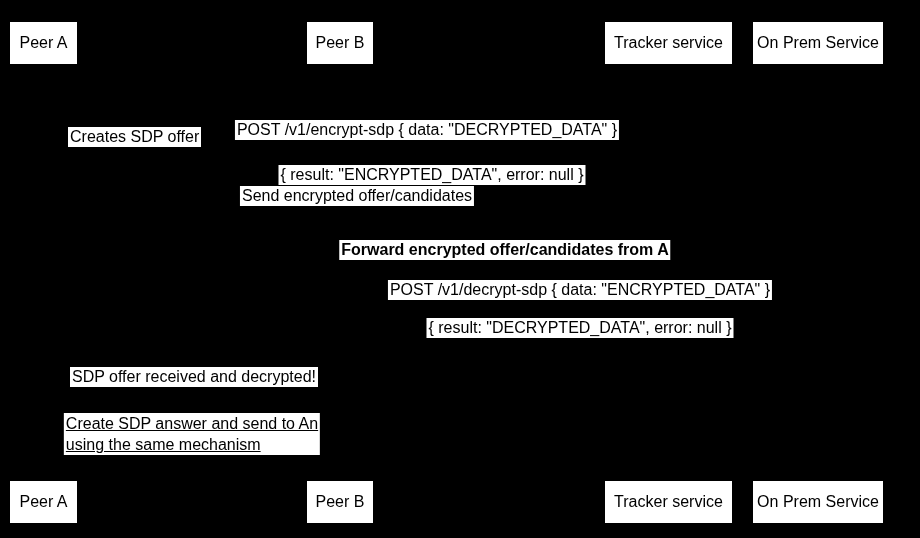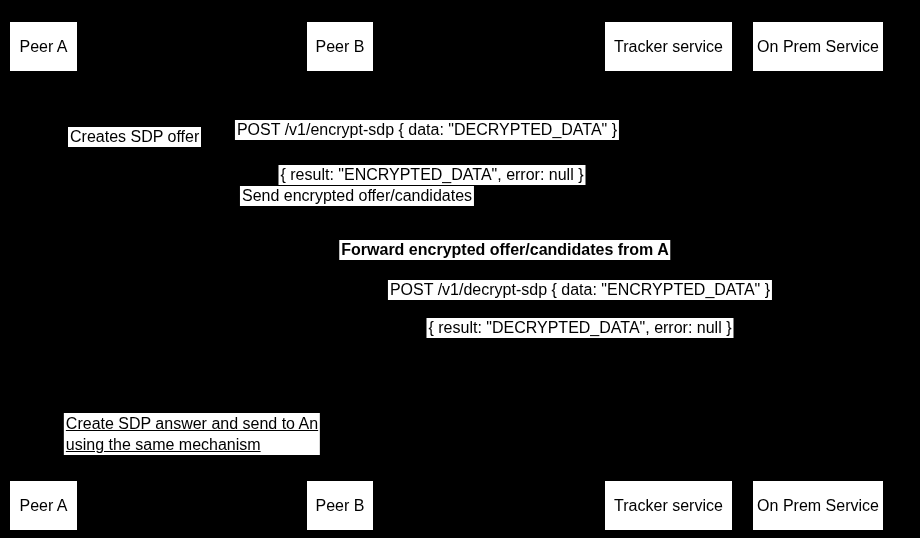--- a/index.html
+++ b/index.html
@@ -6,21 +6,21 @@
   .canvas {
     position: relative;
     width: 920px;
     height: 538px;
     background: var(--background, #000000);
     font-family: "Liberation Sans", sans-serif;
     overflow: hidden;
   }
   .actor {
     position: absolute;
-    height: 49px;
+    height: 42px;
     background: var(--box-fill, #ffffff);
     color: var(--text, #000000);
     font-size: 16px;
     display: flex;
     align-items: center;
     justify-content: center;
     box-sizing: border-box;
   }
   .msg {
     position: absolute;
@@ -56,20 +56,21 @@
   <div class="msg center" style="left:432px; top:165px;">{ result: "ENCRYPTED_DATA", error: null }</div>
 
   <div class="msg center" style="left:357px; top:186px;">Send encrypted offer/candidates</div>
 
   <div class="msg center" style="left:505px; top:240px;font-weight:bold;">Forward encrypted offer/candidates from A</div>
 
   <div class="msg center" style="left:580px; top:280px;">POST /v1/decrypt-sdp { data: "ENCRYPTED_DATA" }</div>
 
   <div class="msg center" style="left:580px; top:318px;">{ result: "DECRYPTED_DATA", error: null }</div>
 
+  <div class="msg center" style="left:194px; top:367px;">SDP offer received and decrypted!</div>
 
   <div class="msg center multiline" style="left:192px; top:413px;">Create SDP answer and send to An
 using the same mechanism</div>
 
   <div class="actor" style="left:10px;  top:481px; width:67px;">Peer A</div>
   <div class="actor" style="left:307px; top:481px; width:66px;">Peer B</div>
   <div class="actor" style="left:605px; top:481px; width:127px;">Tracker service</div>
   <div class="actor" style="left:753px; top:481px; width:130px;">On Prem Service</div>
 
 </div>

